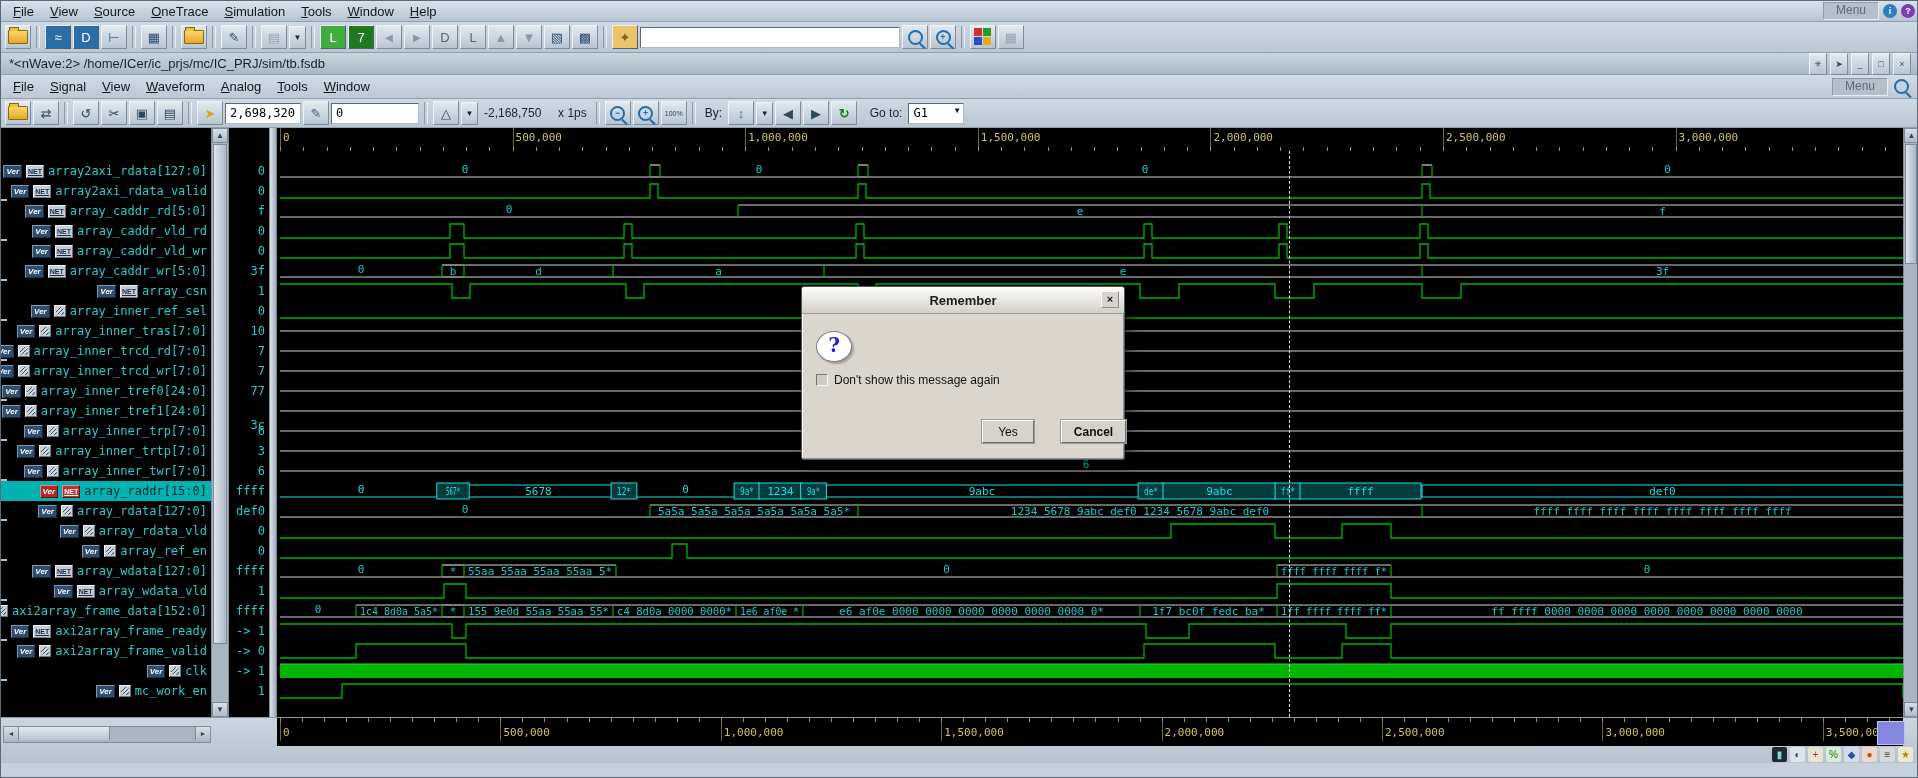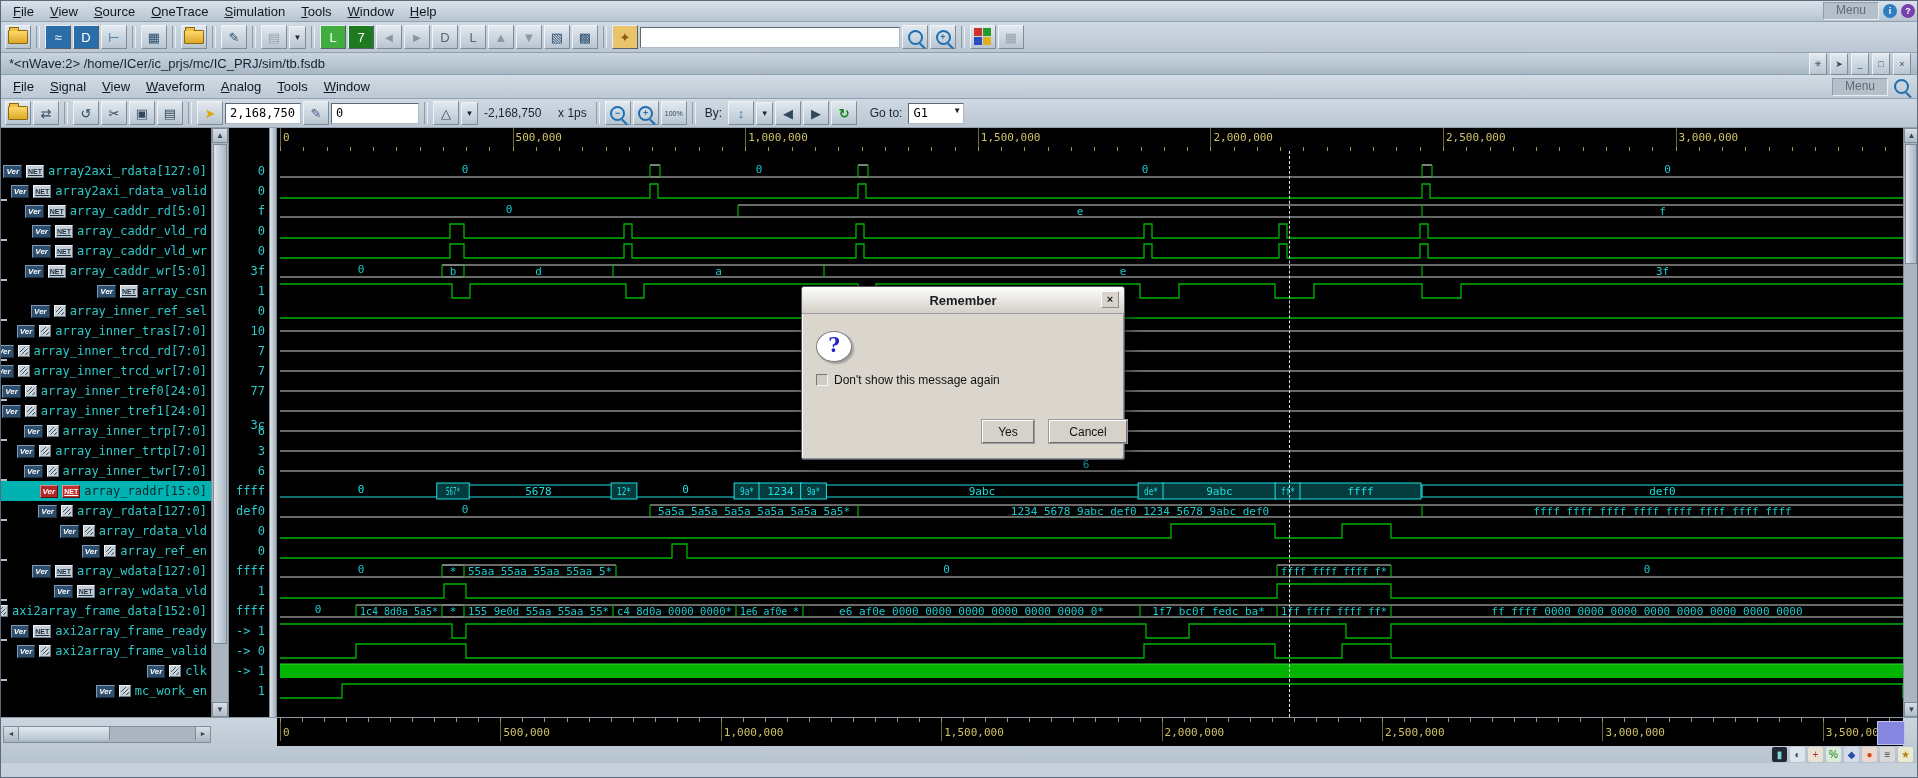--- a/index.html
+++ b/index.html
@@ -67,21 +67,21 @@
   #dlg .dlg-title{height:26px;background:linear-gradient(#fdfdfb,#d4d0c8);border-bottom:1px solid #9a9aa0;display:flex;align-items:center;justify-content:center;position:relative;font-size:13px;font-weight:bold;color:#1c1c22;border-radius:3px 3px 0 0;}
   #dlg .dlg-close{position:absolute;right:5px;top:4px;width:18px;height:17px;border:1px solid;border-color:#fff #8a8a90 #8a8a90 #fff;background:#d8d4cc;font:bold 11px/15px "Liberation Sans",sans-serif;text-align:center;color:#222;padding:0;}
   .qbubble{position:absolute;left:14px;top:44px;width:34px;height:29px;background:#fff;border:1px solid #7a7a80;border-radius:50%;box-shadow:2px 2px 2px rgba(0,0,0,.25);}
   .qbubble span{display:block;text-align:center;font:bold 20px/27px "DejaVu Serif",serif;color:#2222cc;}
   .qbubble::after{content:"";position:absolute;left:6px;bottom:-7px;width:0;height:0;border:8px solid transparent;border-top-color:#fff;border-left-width:3px;}
   .dlg-text{position:absolute;left:58px;top:42px;font-size:12px;color:#111;line-height:15px;}
   .dlg-check{position:absolute;left:14px;top:86px;display:flex;align-items:center;gap:6px;font-size:12px;color:#111;}
   .cb{width:12px;height:12px;background:#cfcbc3;border:1px solid;border-color:#77777d #f4f4f0 #f4f4f0 #77777d;box-sizing:border-box;}
   .dlg-btn{position:absolute;top:133px;height:23px;background:#d6d2ca;border:1px solid;border-color:#fcfcfa #6f6f75 #6f6f75 #fcfcfa;box-shadow:0 0 0 1px #9a9aa0;font-size:12px;color:#111;padding:0;}
   #yesbtn{left:180px;width:52px;}
-  #cancelbtn{left:247px;width:78px;}
+  #cancelbtn{left:259px;width:65px;font-weight:bold;}
   svg text{font-family:"DejaVu Sans Mono",monospace;}
 </style>
 </head>
 <body>
 
 <div id="app">
   <div id="menubar" class="abs">
       <div class="mitem"><u>F</u>ile</div>
       <div class="mitem"><u>V</u>iew</div>
       <div class="mitem"><u>S</u>ource</div>
@@ -170,21 +170,21 @@
         <span class="folder-ic"></span>
       </span>
       <span class="tbtn">⇄</span>
       <span class="sep"></span>
       <span class="tbtn">↺</span>
       <span class="tbtn">✂</span>
       <span class="tbtn">▣</span>
       <span class="tbtn">▤</span>
       <span class="sep"></span>
       <span class="tbtn" style="color: rgb(216, 168, 16);">➤</span>
-      <span class="tfield" style="width: 66px;">2,168,750</span>
+      <span class="tfield" style="width: 66px;">2,698,320</span>
       <span class="tbtn" style="color: rgb(74, 90, 138);">✎</span>
       <span class="tfield" style="width: 78px;">0</span>
       <span class="sep"></span>
       <span class="tbtn">△</span>
       <span class="dd">▼</span>
       <span class="tlabel">-2,168,750</span>
       <span class="tlabel">  x 1ps</span>
       <span class="sep"></span>
       <span class="tbtn">
         <span class="mag">−</span>

